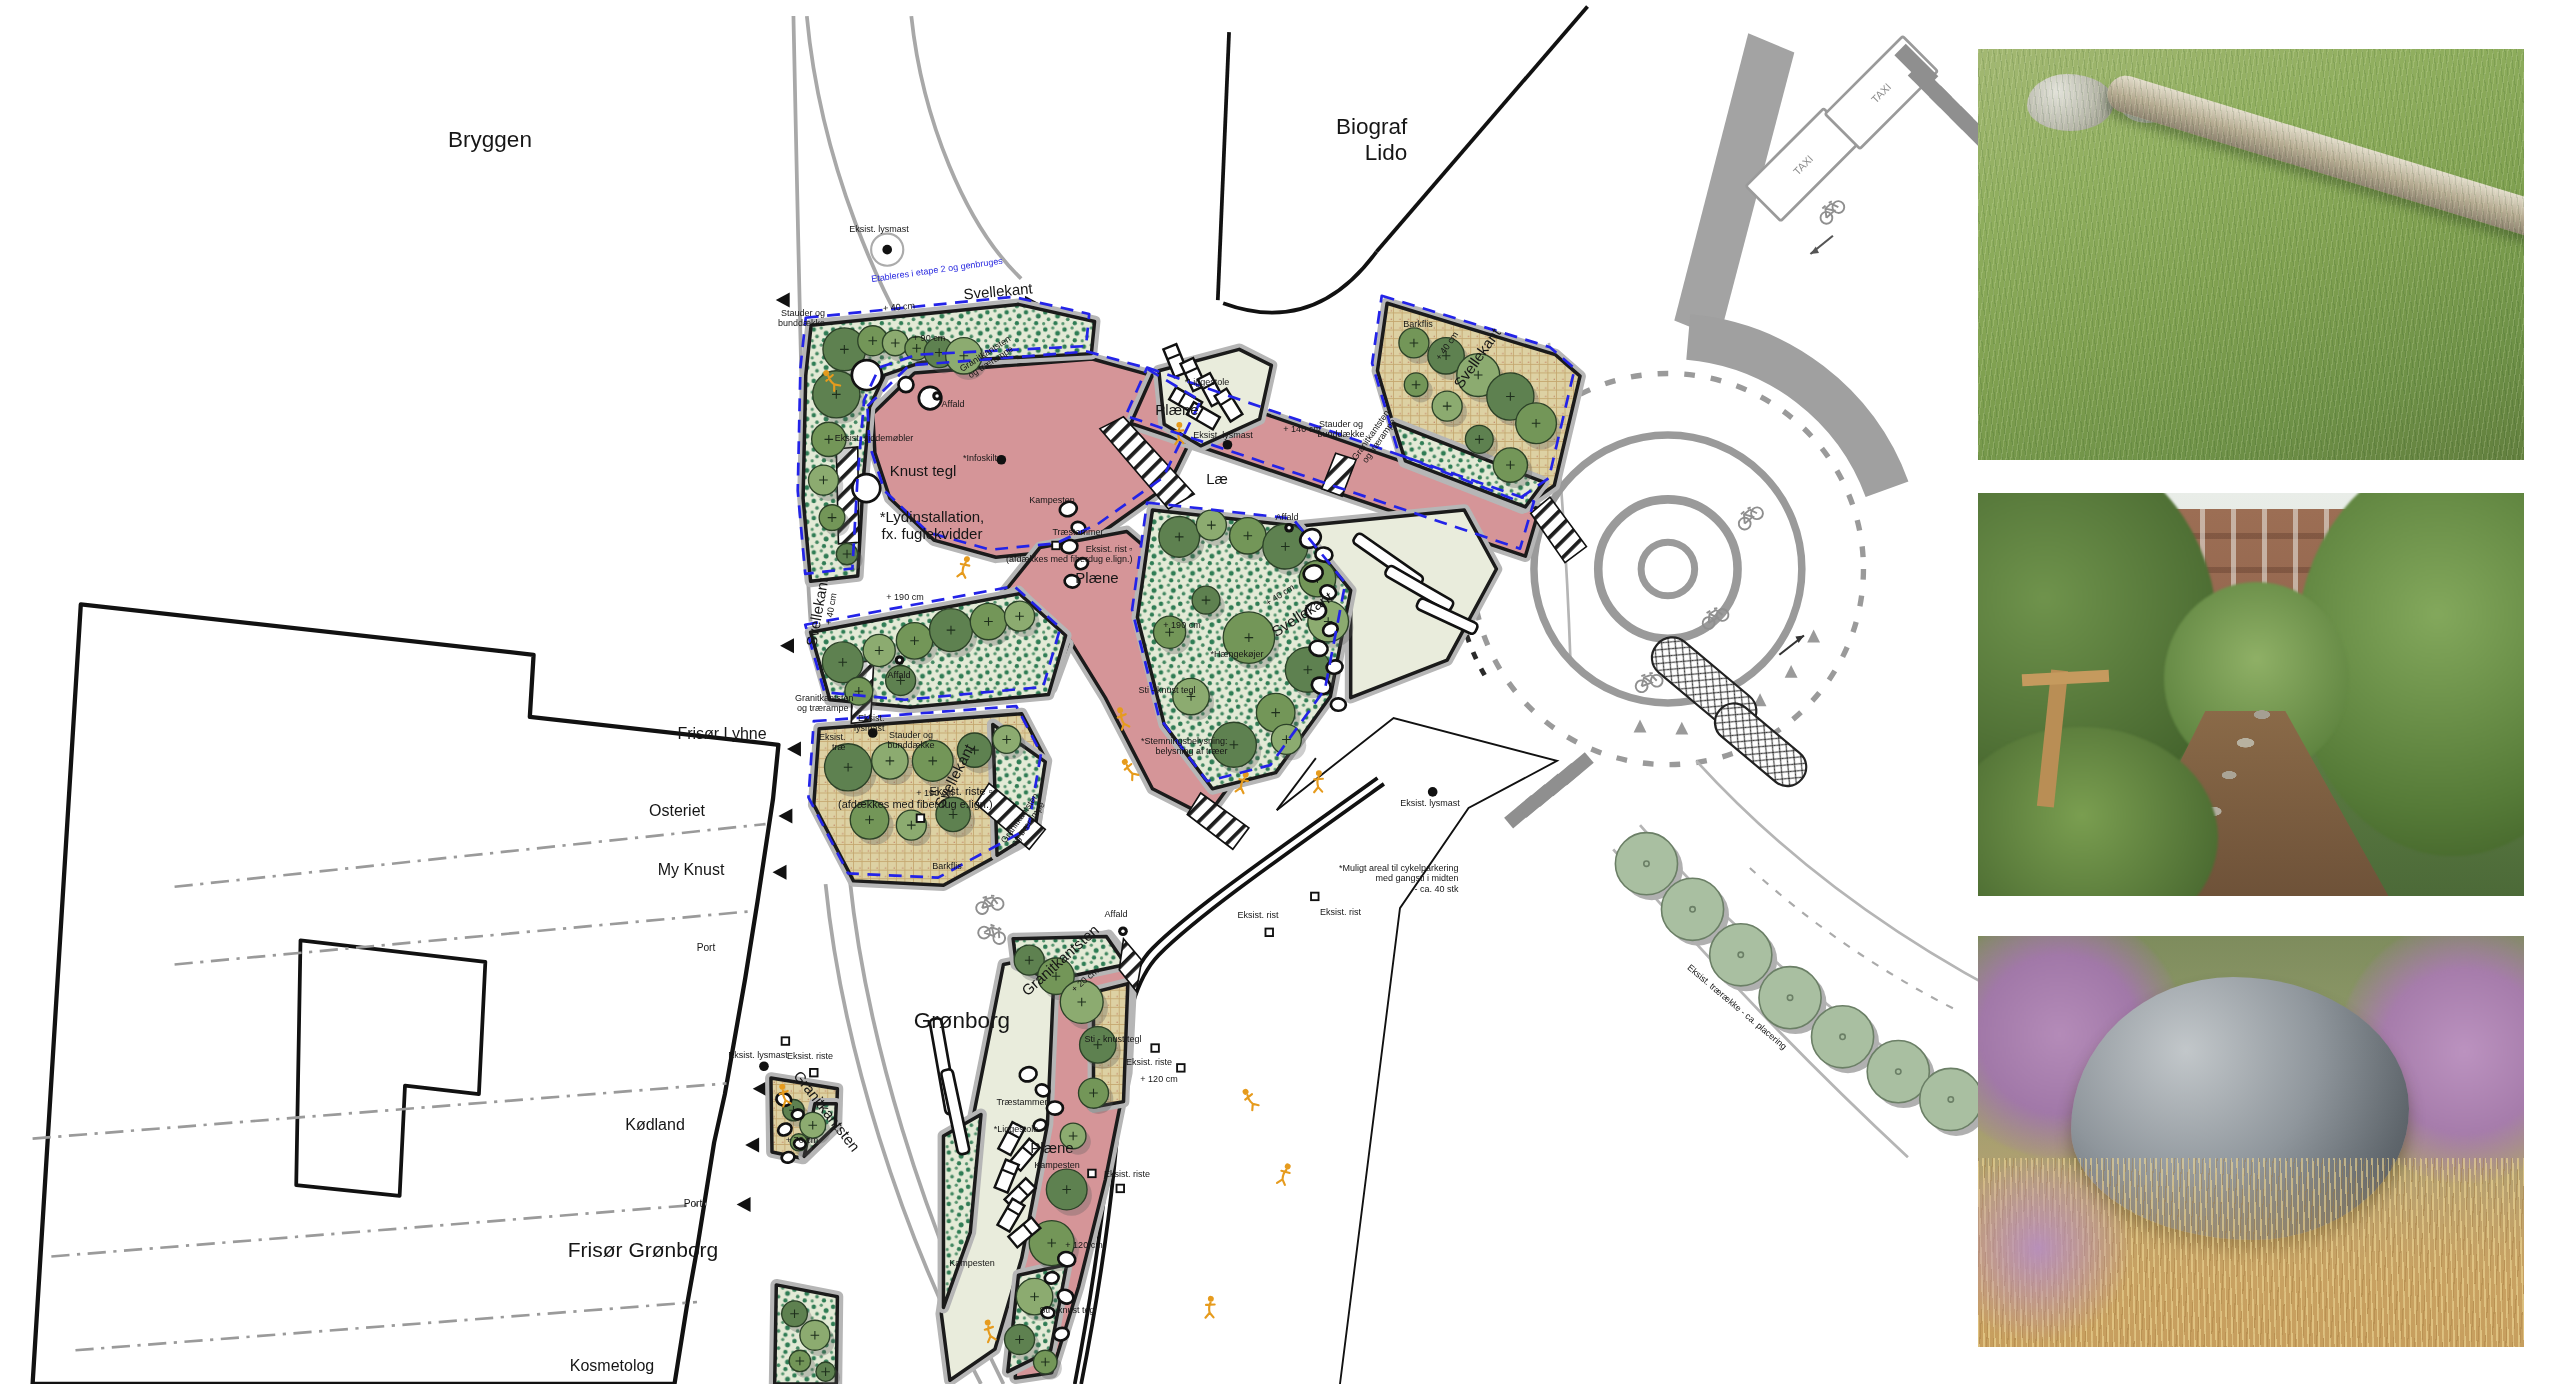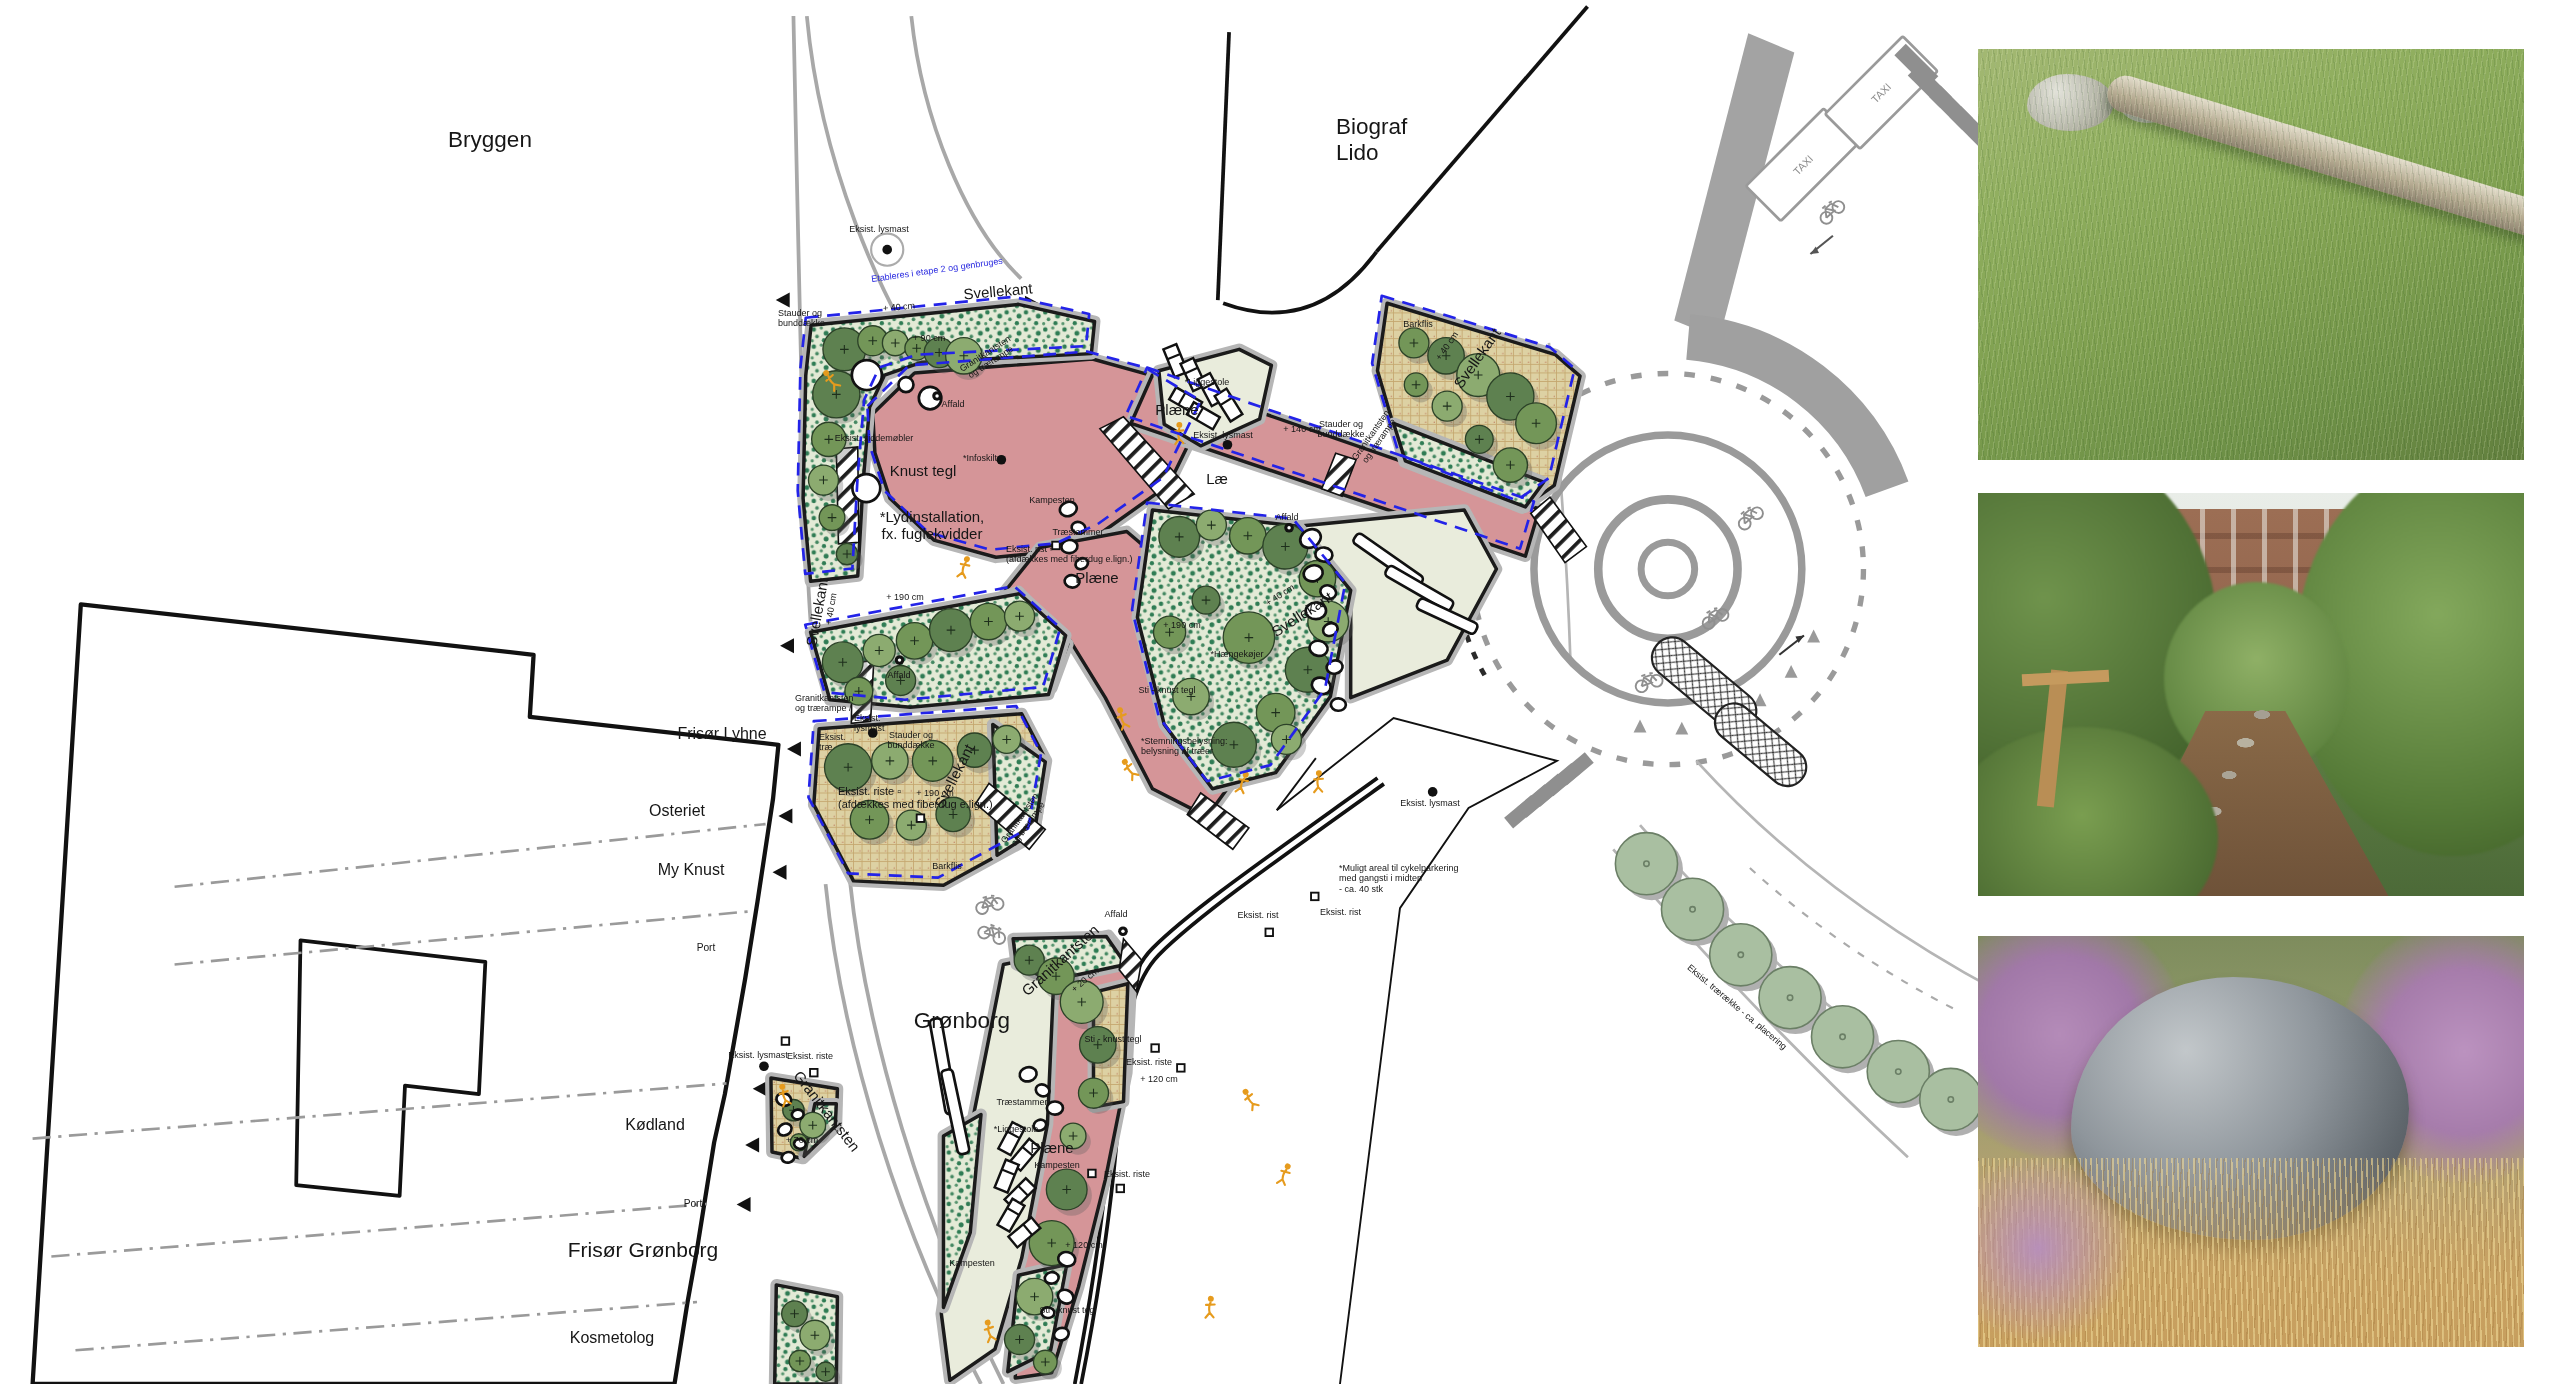--- a/index.html
+++ b/index.html
@@ -21,21 +21,21 @@
   .gray{fill:none;stroke:#a8a8a8;stroke-width:7;}
   .gray5{fill:none;stroke:#b5b5b5;stroke-width:5;}
   .dashdot{fill:none;stroke:#9a9a9a;stroke-width:5;stroke-dasharray:34 14 6 14;}
   .band{fill:#a3a3a3;}
   .stripe{fill:#8f8f8f;}
   .ring{fill:none;stroke:#9a9a9a;}
   .xpill{fill:url(#xh);stroke:#222;stroke-width:4;}
   
   .pl{position:absolute;color:#161616;line-height:1.14;white-space:pre-line;
       transform-origin:center center;text-align:center;}
-  .pl.left{transform-origin:left center;text-align:left;}
+  .pl.left{transform-origin:left center;text-align:right;}
   
   .photo{position:absolute;left:1978px;width:546px;overflow:hidden;}
   #photo-1{top:49px;height:411px;
     background:linear-gradient(160deg,#a3b873 0%,#8fae5e 28%,#7fa050 55%,#6e9147 80%,#627f3e 100%);}
   #photo-1 .grasshaze{position:absolute;inset:0;
     background:repeating-linear-gradient(99deg,rgba(240,248,210,.16) 0 1.1px,transparent 1.1px 4.8px),
                repeating-linear-gradient(83deg,rgba(30,70,25,.12) 0 1.1px,transparent 1.1px 5.9px);}
   #photo-1 .boulder1{position:absolute;left:9%;top:6%;width:16%;height:14%;border-radius:46% 54% 50% 50%/55% 50% 50% 45%;
     background:radial-gradient(circle at 35% 30%,#e2e2da,#b9b9ac 55%,#8e8e80);}
   #photo-1 .boulder2{position:absolute;left:26%;top:9%;width:10%;height:9%;border-radius:50%;
@@ -744,21 +744,21 @@
       <div class="pl left" style="left: 1336px; top: 140px; font-size: 22.5px; transform: translate(0px, -50%) rotate(0deg);">Biograf
 Lido</div>
       <div class="pl" style="left: 962px; top: 1021px; font-size: 22.5px; transform: translate(-50%, -50%) rotate(0deg);">Grønborg</div>
       <div class="pl" style="left: 722px; top: 734px; font-size: 16px; transform: translate(-50%, -50%) rotate(0deg);">Frisør Lyhne</div>
       <div class="pl" style="left: 677px; top: 811px; font-size: 16px; transform: translate(-50%, -50%) rotate(0deg);">Osteriet</div>
       <div class="pl" style="left: 691px; top: 870px; font-size: 16px; transform: translate(-50%, -50%) rotate(0deg);">My Knust</div>
       <div class="pl" style="left: 706px; top: 948px; font-size: 10.2px; transform: translate(-50%, -50%) rotate(0deg);">Port</div>
       <div class="pl" style="left: 655px; top: 1125px; font-size: 16px; transform: translate(-50%, -50%) rotate(0deg);">Kødland</div>
       <div class="pl" style="left: 693px; top: 1204px; font-size: 10.2px; transform: translate(-50%, -50%) rotate(0deg);">Port</div>
       <div class="pl" style="left: 643px; top: 1250px; font-size: 21px; transform: translate(-50%, -50%) rotate(0deg);">Frisør Grønborg</div>
-      <div class="pl" style="left: 612px; top: 1338px; font-size: 16px; transform: translate(-50%, -50%) rotate(0deg);">Kosmetolog</div>
+      <div class="pl" style="left: 612px; top: 1366px; font-size: 16px; transform: translate(-50%, -50%) rotate(0deg);">Kosmetolog</div>
       <div class="pl" style="left: 879px; top: 229px; font-size: 9px; transform: translate(-50%, -50%) rotate(0deg);">Eksist. lysmast</div>
       <div class="pl" style="left: 937px; top: 270px; font-size: 9px; color: rgb(42, 42, 224); transform: translate(-50%, -50%) rotate(-8deg);">Etableres i etape 2 og genbruges</div>
       <div class="pl" style="left: 998px; top: 291px; font-size: 15px; transform: translate(-50%, -50%) rotate(-5deg);">Svellekant</div>
       <div class="pl" style="left: 899px; top: 307px; font-size: 9px; transform: translate(-50%, -50%) rotate(-5deg);">+ 40 cm</div>
       <div class="pl left" style="left: 778px; top: 318px; font-size: 9px; transform: translate(0px, -50%) rotate(0deg);">Stauder og
 bunddække</div>
       <div class="pl" style="left: 929px; top: 338px; font-size: 9px; transform: translate(-50%, -50%) rotate(0deg);">+ 90 cm</div>
       <div class="pl" style="left: 988px; top: 358px; font-size: 9px; transform: translate(-50%, -50%) rotate(-33deg);">Granitkantsten
 og trærampe</div>
       <div class="pl" style="left: 953px; top: 404px; font-size: 9px; transform: translate(-50%, -50%) rotate(0deg);">Affald</div>

